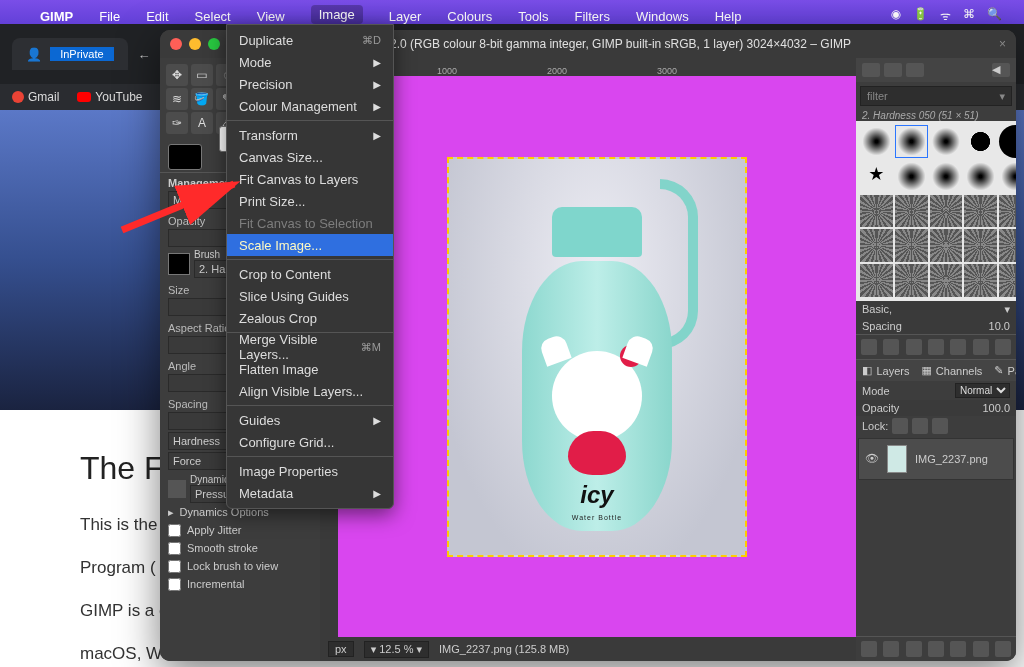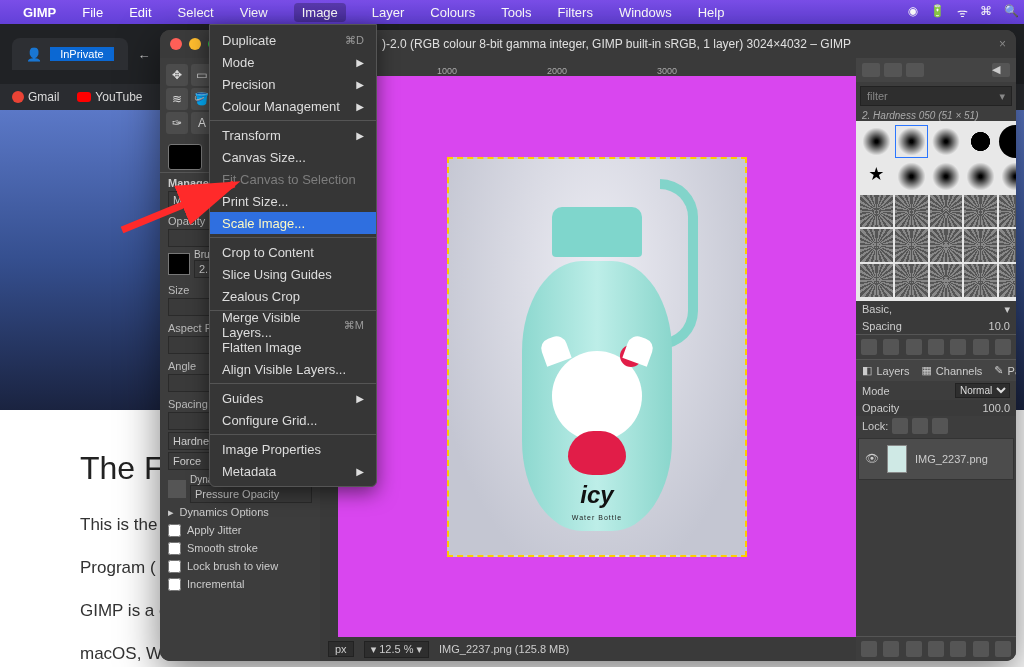--- a/index.html
+++ b/index.html
@@ -1,19 +1,19 @@
 <!DOCTYPE html>
 <html><head>
 <meta charset="utf-8">
 <style>
   * { margin:0; padding:0; box-sizing:border-box; font-family:-apple-system,BlinkMacSystemFont,"Segoe UI",Arial,sans-serif; }
   body { width:1024px; height:667px; overflow:hidden; background:#2a2a2a; position:relative; }
 
   
-  .mac-menubar { height:24px; background:linear-gradient(#7a4ee8,#6340d8); display:flex; align-items:center; color:#fff; font-size:13px; padding:0 5px; gap:18px; }
+  .mac-menubar { height:24px; background:linear-gradient(#7a4ee8,#6340d8); display:flex; align-items:flex-end; color:#fff; font-size:13px; padding:0 22px; gap:18px; }
   .mac-menubar .apple { font-size:14px; }
   .mac-menubar .app-name { font-weight:700; }
   .mac-menubar .mitem { cursor:default;margin-left:8px; }
   .mac-menubar .mitem.open { background:rgba(0,0,0,.25); border-radius:4px; padding:2px 8px; }
   .mac-status { margin-left:auto; display:flex; gap:12px; font-size:12px; }
 
   
   .browser { position:absolute; top:24px; left:0; right:0; height:60px; background:#202225; display:flex; align-items:center; padding:0 12px; gap:10px; color:#ccc; font-size:13px; }
   .browser .tab { height:32px; background:#2d2f33; border-radius:8px 8px 0 0; display:flex; align-items:center; gap:8px; padding:0 14px; }
   .browser .pill { background:#0b68d3; color:#fff; border-radius:0; padding:1px 10px; font-size:11px; }
@@ -94,21 +94,21 @@
   .kitty::before{content:"";position:absolute;left:-10px;top:-14px;width:26px;height:26px;background:#fff;border-radius:40% 40% 0 0;transform:rotate(-20deg);}
   .kitty::after{content:"";position:absolute;right:-10px;top:-14px;width:26px;height:26px;background:#fff;border-radius:40% 40% 0 0;transform:rotate(20deg);}
   .bow{position:absolute; right:0; top:-6px; width:22px;height:22px;background:#e11d48;border-radius:50%;}
   .dress{position:absolute;bottom:-34px;left:16px;width:58px;height:44px;background:#e11d48;border-radius:30px 30px 50% 50%;}
   .logo{position:absolute;bottom:22px;left:50%;transform:translateX(-50%);font-weight:900;font-style:italic;font-size:24px;color:#111;}
   .logosub{position:absolute;bottom:10px;left:50%;transform:translateX(-50%);font-size:7px;letter-spacing:1px;color:#222;}
   .statusbar{height:24px;background:#3a3a3a;color:#ccc;font-size:11px;display:flex;align-items:center;gap:10px;padding:0 8px;}
   .statusbar .seg{background:#2e2e2e;border:1px solid #222;padding:1px 6px;}
 
   
-  .dropdown{position:absolute;top:24px;left:209px;width:168px;background:#363636;border:1px solid #555;border-radius:0 0 6px 6px;box-shadow:0 6px 20px rgba(0,0,0,.5);padding:4px 0;z-index:500;font-size:13px;color:#ddd;}
+  .dropdown{position:absolute;top:24px;left:226px;width:168px;background:#363636;border:1px solid #555;border-radius:0 0 6px 6px;box-shadow:0 6px 20px rgba(0,0,0,.5);padding:4px 0;z-index:500;font-size:13px;color:#ddd;}
   .dropdown .mi{height:22px;display:flex;align-items:center;justify-content:space-between;padding:0 12px;}
   .dropdown .mi.disabled{color:#7d7d7d;}
   .dropdown .mi.sel{background:#2f6fe0;color:#fef9c3;}
   .dropdown hr{border:none;border-top:1px solid #555;margin:3px 0;}
   .dropdown .arrow{font-size:10px;}
   .dropdown .sc{color:#9a9a9a;font-size:11px;}
 
   
   .redarrow{position:absolute;top:170px;left:116px;z-index:600;pointer-events:none;}
 </style>
@@ -414,25 +414,28 @@
       <span class="arrow">▶</span>
     </div>
     <hr>
     <div class="mi">
       <span>Transform</span>
       <span class="arrow">▶</span>
     </div>
     <div class="mi">
       <span>Canvas Size...</span>
     </div>
+    <div class="mi">
+      <span>Fit Canvas to Layers</span>
+    </div>
+    <div class="mi">
+      <span>Print Size...</span>
+    </div>
     <div class="mi disabled">
       <span>Fit Canvas to Selection</span>
-    </div>
-    <div class="mi">
-      <span>Print Size...</span>
     </div>
     <div class="mi sel">
       <span>Scale Image...</span>
     </div>
     <hr>
     <div class="mi">
       <span>Crop to Content</span>
     </div>
     <div class="mi">
       <span>Slice Using Guides</span>

